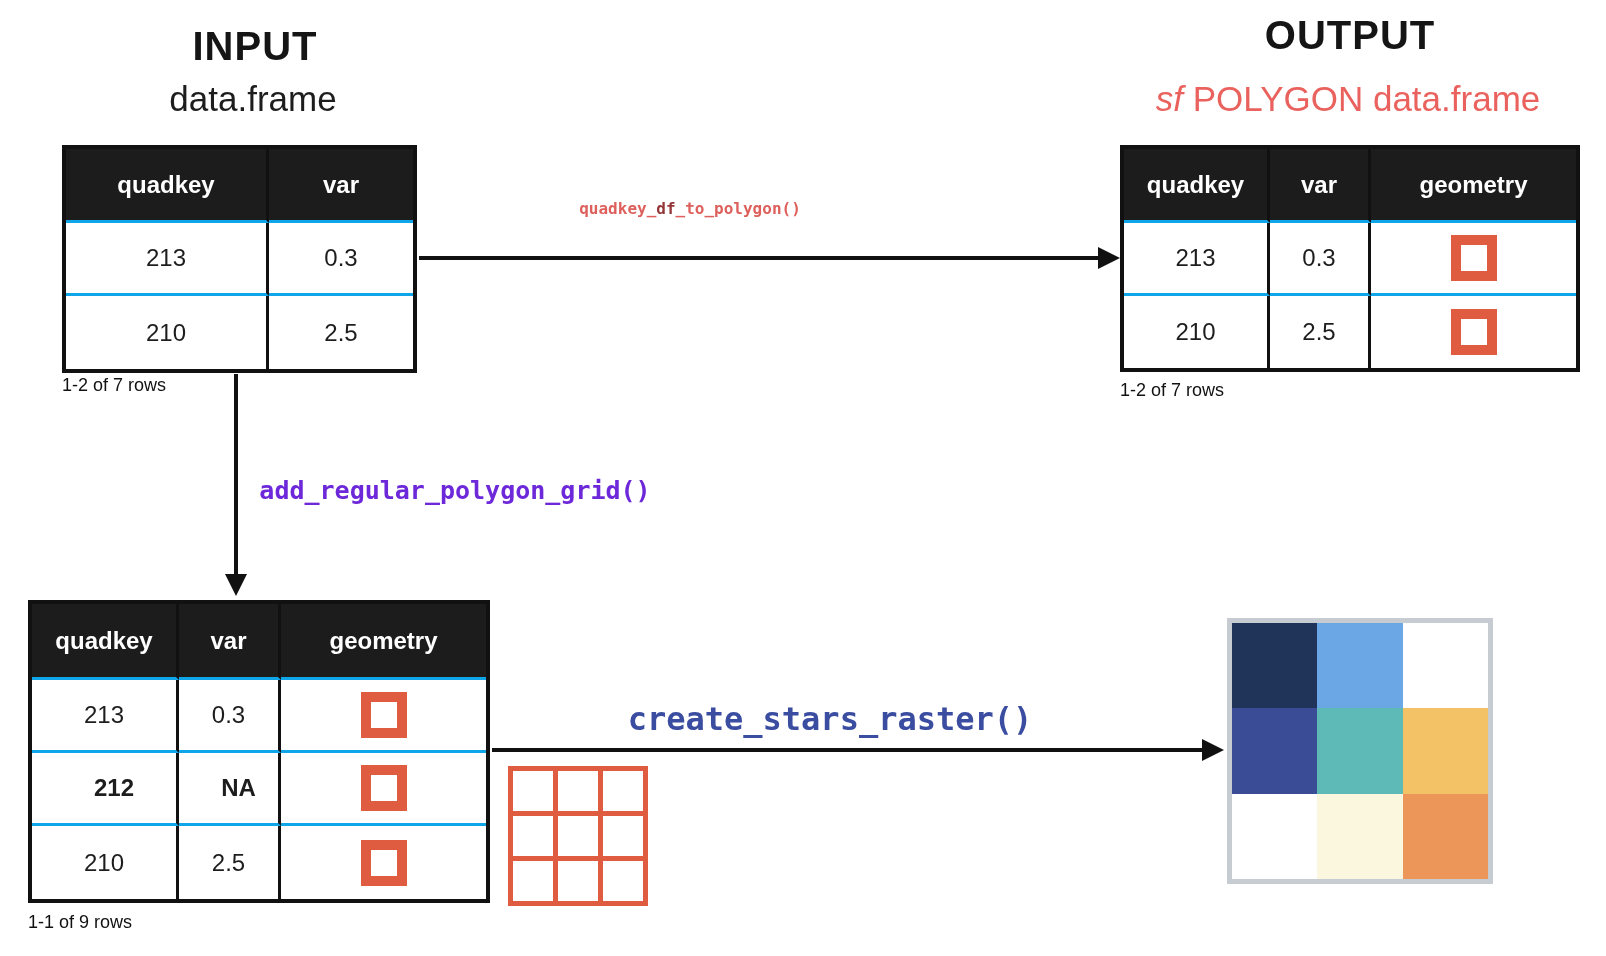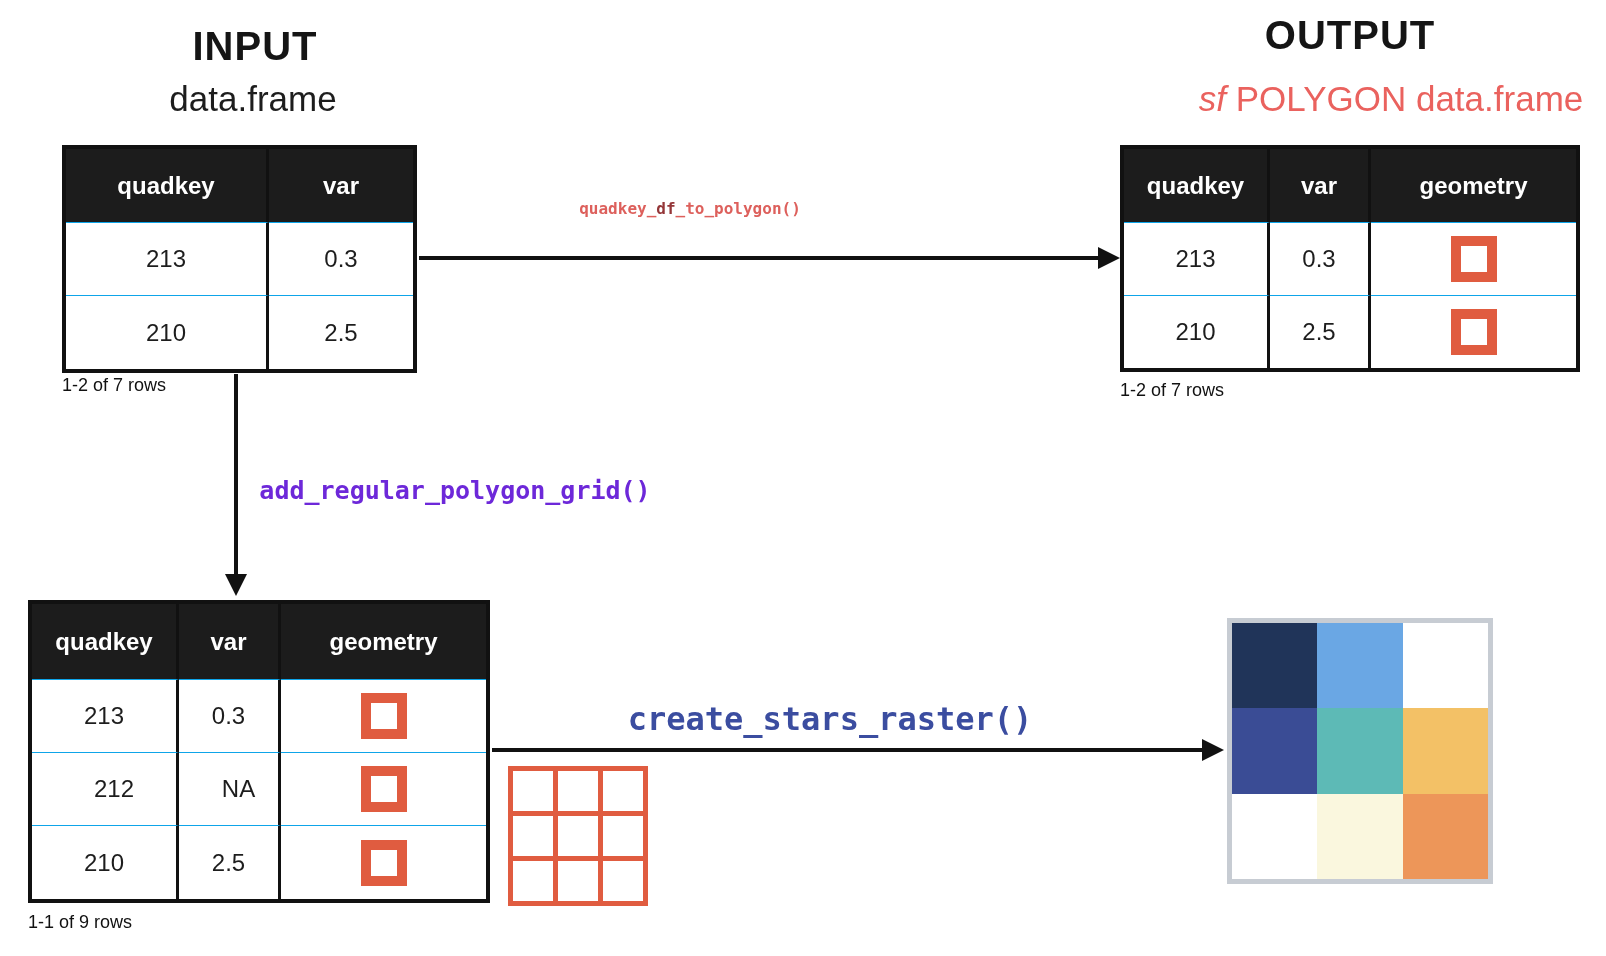--- a/index.html
+++ b/index.html
@@ -15,26 +15,26 @@
     position:absolute; transform:translateX(-50%); font-size:35px; white-space:nowrap;
   }
   .subtitle .it { font-style:italic; }
   .tbl {
     position:absolute; display:grid; border:4px solid #111; box-sizing:border-box;
     background:#fff;
   }
   .cell {
     display:flex; align-items:center; justify-content:center;
     font-size:24px; color:#1d1d1d; box-sizing:border-box;
-    border-right:3px solid #111; border-bottom:1px solid #0ea5e9;
+    border-right:3px solid #111; border-bottom:3px solid #0ea5e9;
   }
   .cell.lastcol { border-right:none; }
   .cell.lastrow { border-bottom:none; }
   .cell.hdr { background:#1c1c1c; color:#ffffff; font-weight:bold; }
-  .cell.bold { font-weight:normal;padding-left:20px; }
+  .cell.bold { font-weight:bold;padding-left:20px; }
   .footnote { position:absolute; font-size:18px; color:#111; white-space:nowrap; }
   .hline { position:absolute; height:4px; background:#111; }
   .vline { position:absolute; width:4px; background:#111; }
   .head-right {
     position:absolute; width:0; height:0;
     border-left:22px solid #111; border-top:11px solid transparent; border-bottom:11px solid transparent;
   }
   .head-down {
     position:absolute; width:0; height:0;
     border-top:22px solid #111; border-left:11px solid transparent; border-right:11px solid transparent;
@@ -69,21 +69,21 @@
     <div class="cell hdr">quadkey</div>
     <div class="cell hdr lastcol">var</div>
     <div class="cell">213</div>
     <div class="cell lastcol">0.3</div>
     <div class="cell lastrow">210</div>
     <div class="cell lastrow lastcol">2.5</div>
   </div>
   <div class="footnote" style="left:62px; top:375px;">1-2 of 7 rows</div>
 
   <div class="big-title" style="left:1350px; top:13px;">OUTPUT</div>
-  <div class="subtitle" style="left:1348px; top:79px; color:#ea625e;margin-left:43px;"><span class="it">sf</span><span> POLYGON data.frame</span></div>
+  <div class="subtitle" style="left:1348px; top:79px; color:#ea625e;"><span class="it">sf</span><span> POLYGON data.frame</span></div>
 
   <div class="tbl" style="left:1120px; top:145px; width:460px; height:227px;
               grid-template-columns:146px 101px 205px; grid-template-rows:74px 73px 72px;">
     <div class="cell hdr">quadkey</div>
     <div class="cell hdr">var</div>
     <div class="cell hdr lastcol">geometry</div>
     <div class="cell">213</div>
     <div class="cell">0.3</div>
     <div class="cell lastcol">
         <div class="sq"></div>

